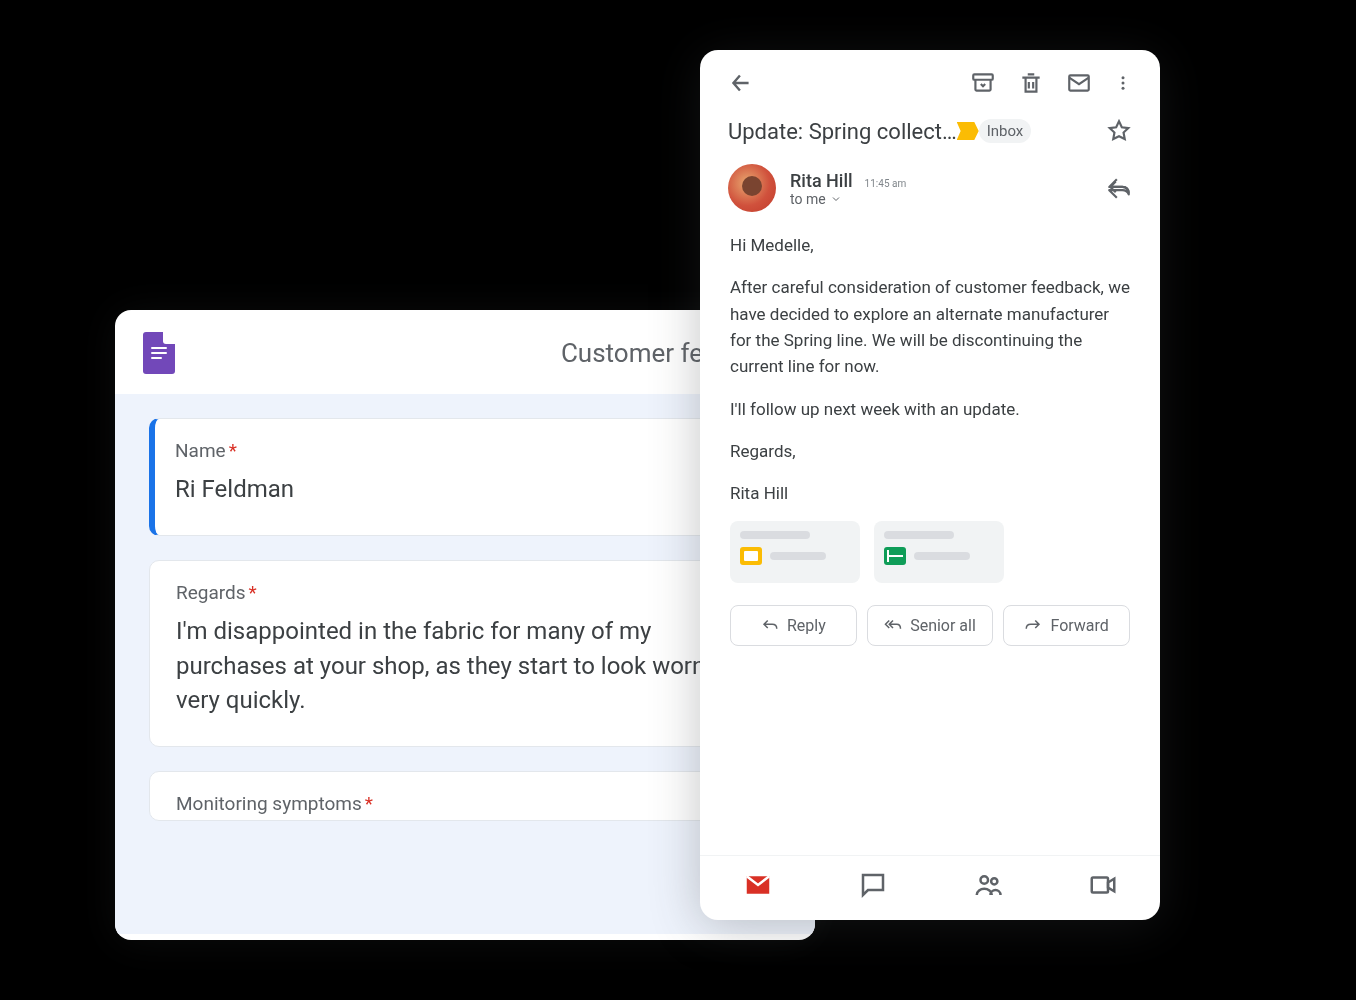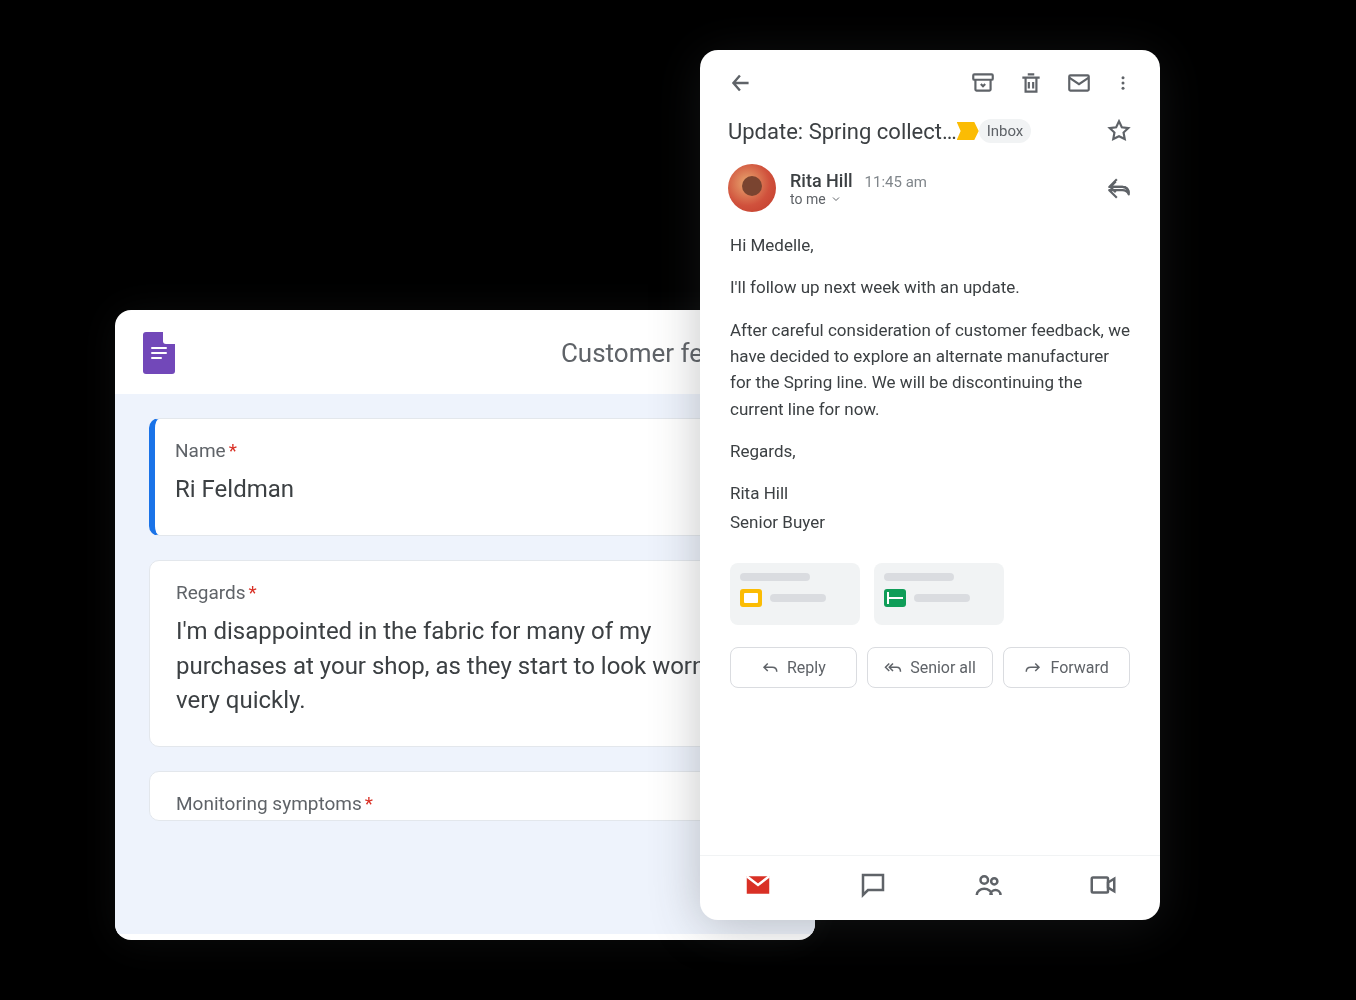--- a/index.html
+++ b/index.html
@@ -163,21 +163,21 @@
     }
     .avatar::after{
       content:"";
       position:absolute;
       left: 14px; top: 12px;
       width: 20px; height: 20px;
       border-radius: 50%;
       background: #7a4430;
     }
     .sender-name { font-size: 18px; color: #3c4043; font-weight: 500; }
-    .sender-time { font-size: 15px; color: #80868b; margin-left: 8px; }
+    .sender-time { font-size: 10px; color: #80868b; margin-left: 8px; }
     .sender-sub { font-size: 14px; color: #5f6368; display:flex; align-items:center; gap:4px;}
     .reply-arrow { margin-left: auto; color: #5f6368; }
 
     .gm-body {
       padding: 12px 30px 4px;
       font-size: 17px;
       color: #3c4043;
       line-height: 1.55;
     }
     .gm-body p { margin-bottom: 16px; }
@@ -336,25 +336,24 @@
       <div class="icon reply-arrow">
         <svg viewBox="0 0 24 24" fill="none" stroke="currentColor" stroke-width="2">
             <path d="M10 4L3 11h12c4 0 6 3 6 7-1-3-3-4-6-4H3l7 7" stroke-linejoin="round" fill="none"></path>
             <path d="M9 6l-5 5 5 5M4 11h11c4 0 6 2 6 6"></path>
           </svg>
       </div>
     </div>
 
     <div class="gm-body">
       <p>Hi Medelle,</p>
+      <p>After careful consideration of customer feedback, we have decided to explore an alternate manufacturer for the Spring line. We will be discontinuing the current line for now.</p>
       <p>I'll follow up next week with an update.</p>
-      <p>After careful consideration of customer feedback, we have decided to explore an alternate manufacturer for the Spring line. We will be discontinuing the current line for now.</p>
       <p>Regards,</p>
       <p style="margin-bottom:2px">Rita Hill</p>
-      <p>Senior Buyer</p>
     </div>
 
     <div class="gm-attach">
       <div class="attach">
         <div class="attach-top"></div>
         <div class="attach-row">
             <div class="attach-icon slides"></div>
             <div class="attach-line"></div>
           </div>
       </div>

